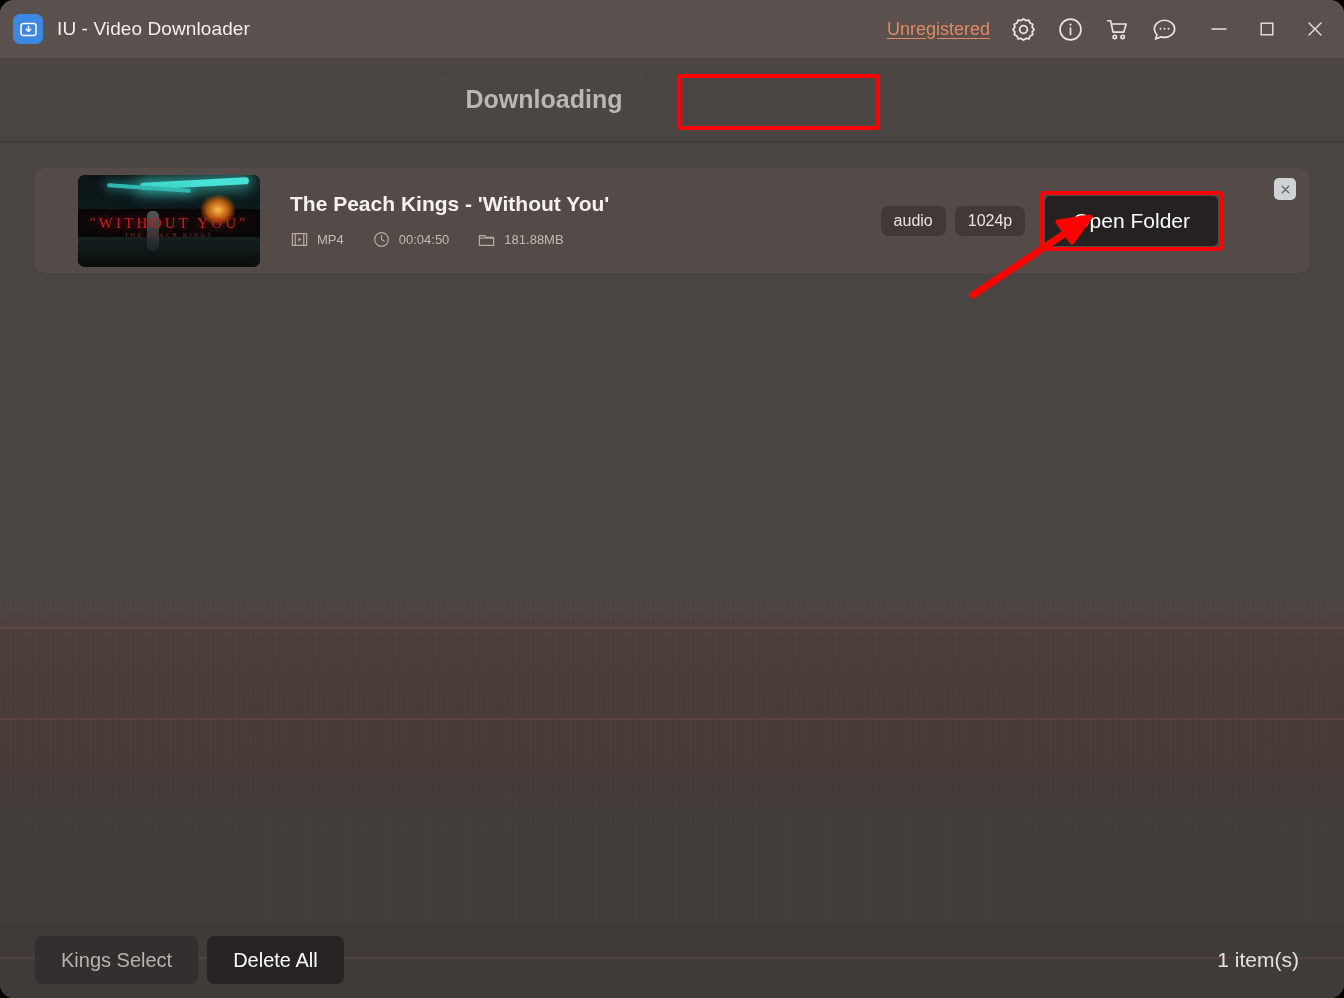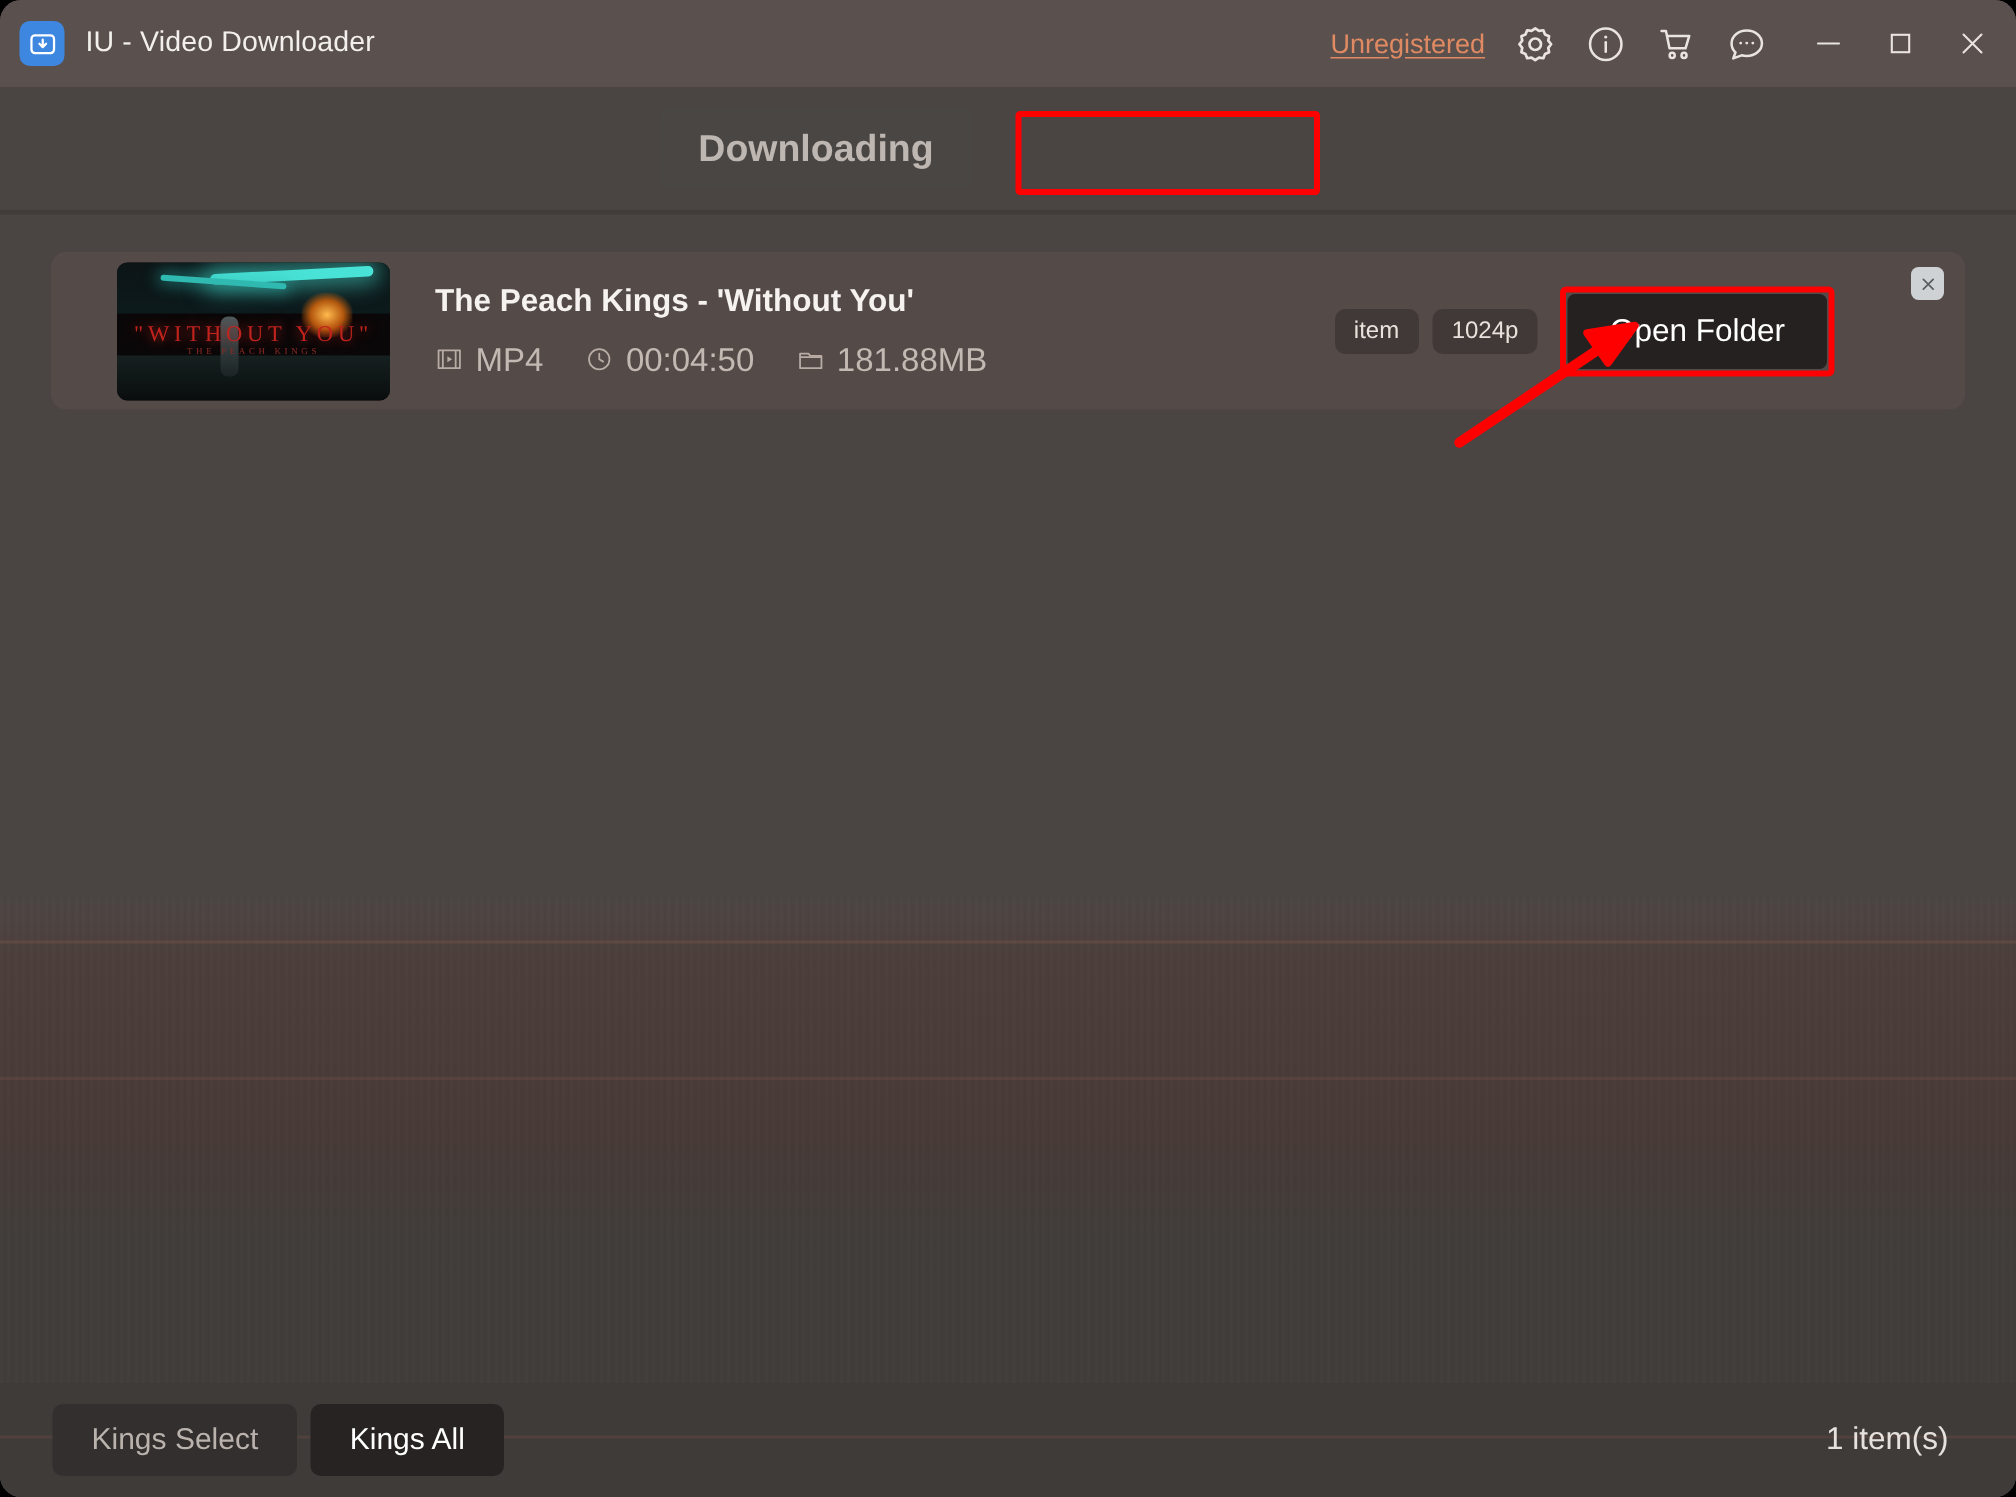--- a/index.html
+++ b/index.html
@@ -265,21 +265,21 @@
     font-weight: bold;
     white-space: nowrap;
     overflow: hidden;
     text-overflow: ellipsis;
   }
   .item-meta {
     display: flex;
     align-items: center;
     gap: 10px;
     color: #c4b9b2;
-    font-size: 22px;
+    font-size: 13px;
     white-space: nowrap;
   }
   .meta-chunk { display: flex; align-items: center; gap: 8px; }
   .meta-chunk + .meta-chunk { margin-left: 18px; }
   .meta-chunk svg { display:block; }
 
   .badges {
     display: flex;
     align-items: center;
     gap: 9px;
@@ -517,21 +517,21 @@
                 <path d="M3 7.2h7l1.6 2h9.4v10.3H3z"></path>
                 <path d="M3 10.2h18"></path>
               </svg>
             </span>
             <span>181.88MB</span>
           </div>
         </div>
       </div>
 
       <div class="badges">
-        <div class="badge">item</div>
+        <div class="badge">audio</div>
         <div class="badge">1024p</div>
       </div>
 
       <div class="open-folder-wrap">
         <div class="open-folder">Open Folder</div>
         <div class="open-folder-hl"></div>
       </div>
 
       <div class="item-close">
         <svg width="13" height="13" viewBox="0 0 24 24" fill="none" stroke="currentColor" stroke-width="2.2" stroke-linecap="round">
@@ -544,18 +544,18 @@
       <g stroke="#fe0000" stroke-width="7" fill="#fe0000" stroke-linecap="round" stroke-linejoin="round">
         <line x1="973" y1="155" x2="1079" y2="84"></line>
         <path d="M1090 77 L1058 82 L1072 102 Z" stroke-width="5"></path>
       </g>
     </svg>
   </div>
 
   <div class="bottombar">
     <div class="bb-line"></div>
     <div class="btn-del secondary">Kings Select</div>
-    <div class="btn-del primary">Kings All</div>
+    <div class="btn-del primary">Delete All</div>
     <div class="bb-spacer"></div>
     <div class="item-count">1 item(s)</div>
   </div>
 
 </div>
 
 </body></html>

